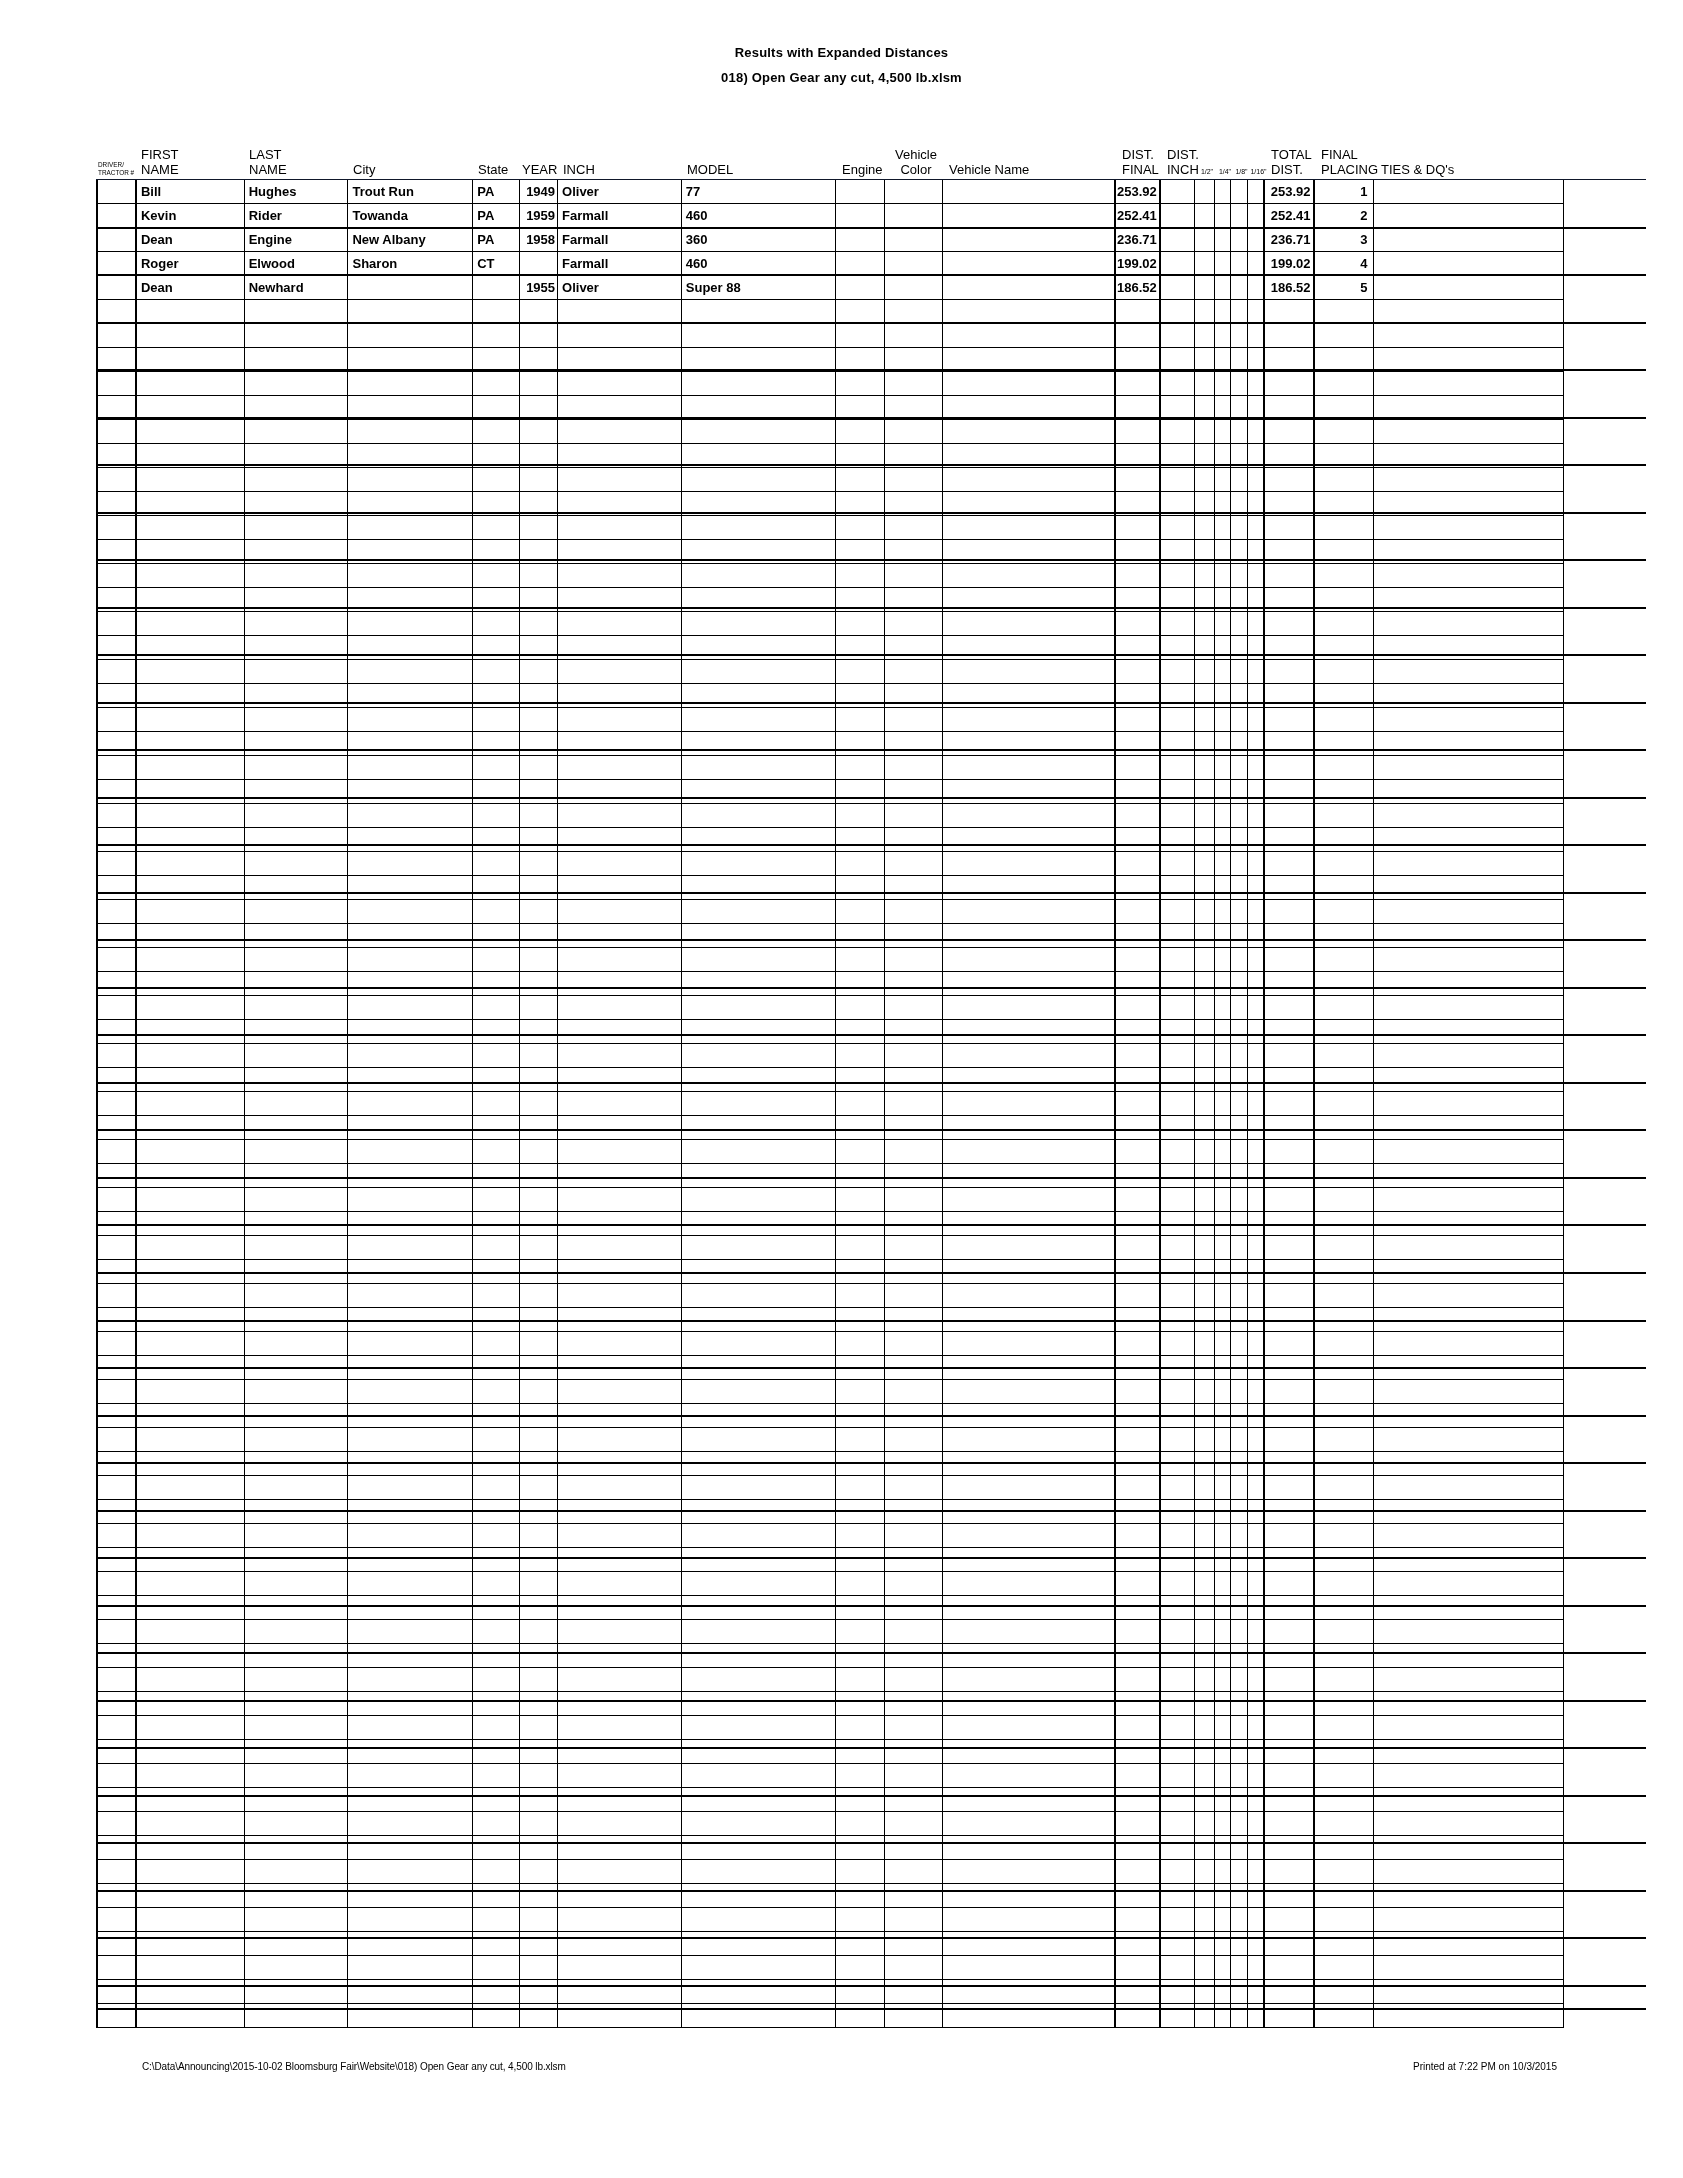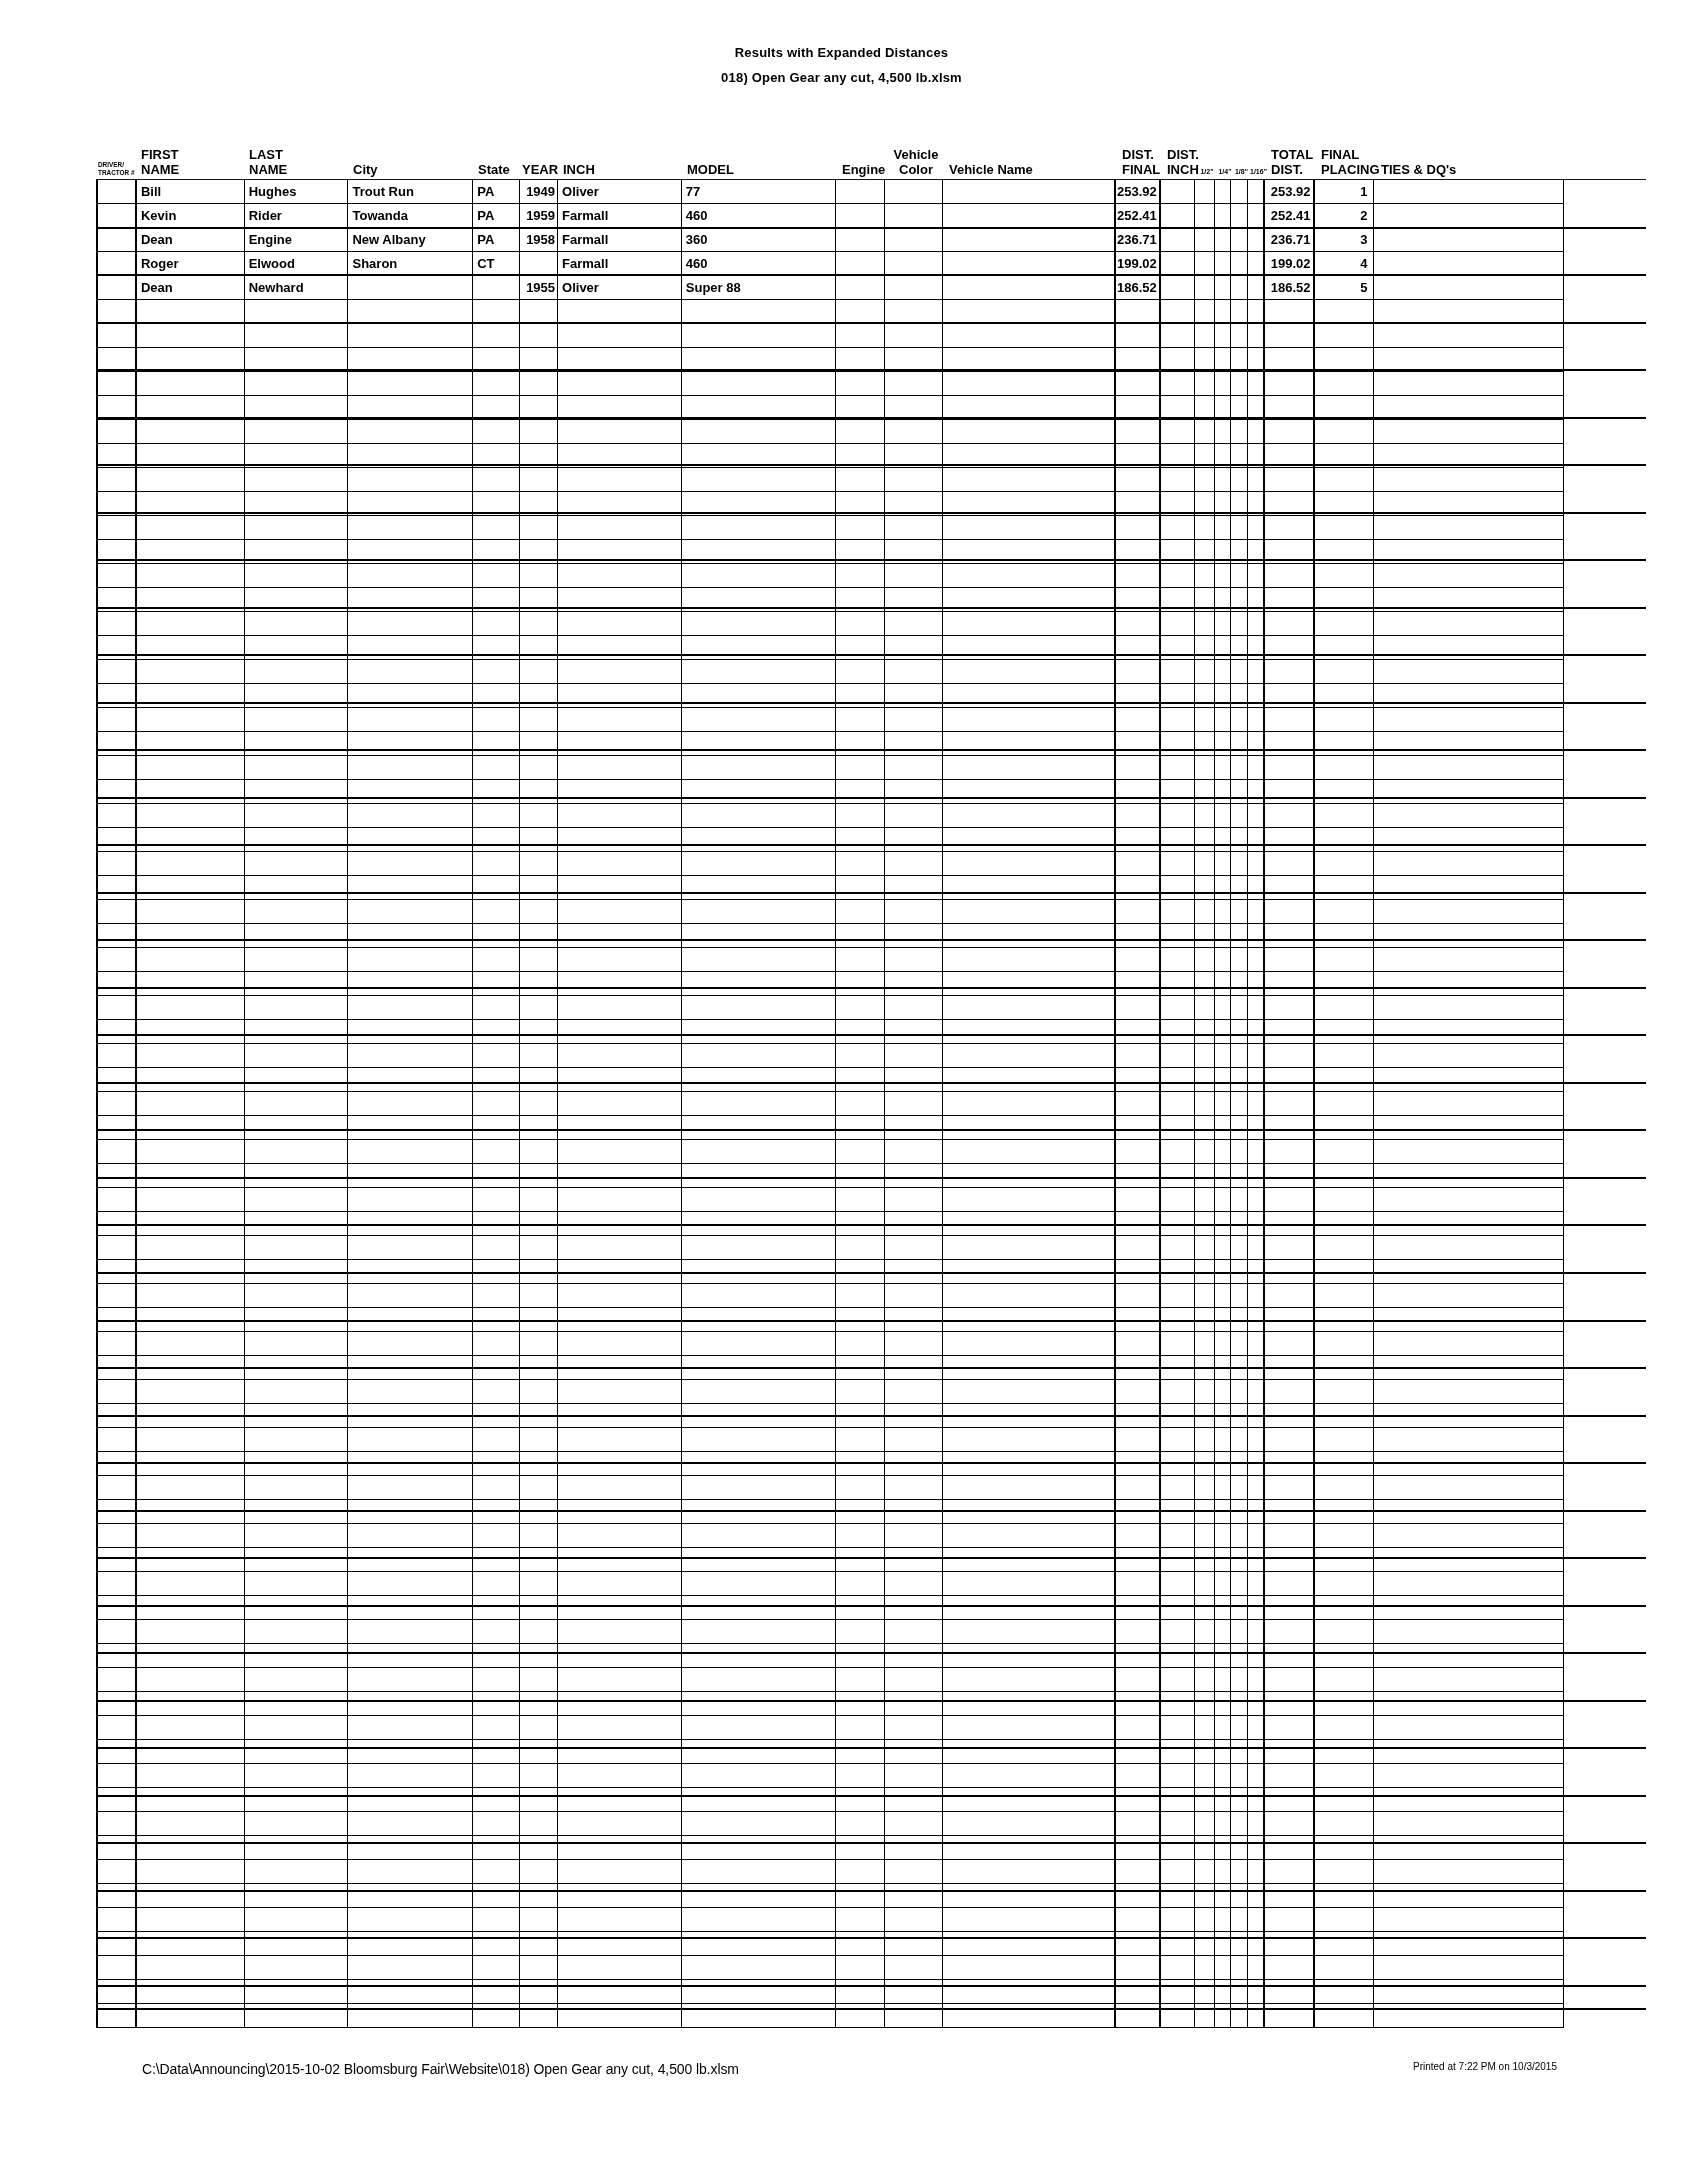--- a/index.html
+++ b/index.html
@@ -5,21 +5,21 @@
   *{box-sizing:border-box;margin:0;padding:0}
   html,body{background:#fff}
   body{position:relative;width:1683px;height:2178px;font-family:"Liberation Sans",sans-serif;color:#000;overflow:hidden}
 
   .title-block{position:absolute;top:40px;left:0;width:1683px;text-align:center;
     font-weight:bold;font-size:13px;line-height:25px;letter-spacing:0.2px}
 
   .sheet{position:absolute;left:96px;top:141px;width:1550px}
 
   
-  .hdr{display:flex;align-items:flex-end;height:38px;font-weight:bold;font-size:13px;line-height:15px;white-space:nowrap}
+  .hdr{display:flex;align-items:flex-end;height:38px;font-weight:normal;font-size:13px;line-height:15px;white-space:nowrap}
   .hcell{padding:0 0 2px 4px}
   .hcell.col-driver{font-size:6.4px;line-height:7.4px;padding:0 0 3px 2px}
   .hcell.col-color{text-align:center;padding-left:0}
   .hcell.col-year{padding-left:1px}
   .hcell.col-half,.hcell.col-quarter,.hcell.col-eighth,.hcell.col-sixteenth{
     font-size:7px;line-height:8px;text-align:center;padding:0 0 3px 0}
 
   
   .tbody{position:relative;border-top:1px solid #0f172a;font-weight:bold;font-size:13px}
   .trow{display:flex;height:24px;width:1550px}
@@ -55,21 +55,21 @@
   .cell.col-sixteenth{border-right:2px solid #000}
   .cell.col-total{border-right:2px solid #000}
 
   
   .cell.col-year,.cell.col-dist_feet,.cell.col-dist_inch,.cell.col-total{
     text-align:right;padding-left:0;padding-right:2px}
   .cell.col-placing{text-align:right;padding-left:0;padding-right:6px}
 
   .thick-line{position:absolute;left:0;width:1550px;height:2px;background:#000}
 
-  .footer-left{position:absolute;left:142px;top:2061px;font-size:14px;letter-spacing:-0.1px}
+  .footer-left{position:absolute;left:142px;top:2061px;font-size:10px;letter-spacing:-0.1px}
   .footer-right{position:absolute;left:1413px;top:2061px;font-size:10px}
 </style>
 </head>
 <body>
 
 <div class="title-block">
   <div>Results with Expanded Distances</div>
   <div>018) Open Gear any cut, 4,500 lb.xlsm</div>
 </div>
 

